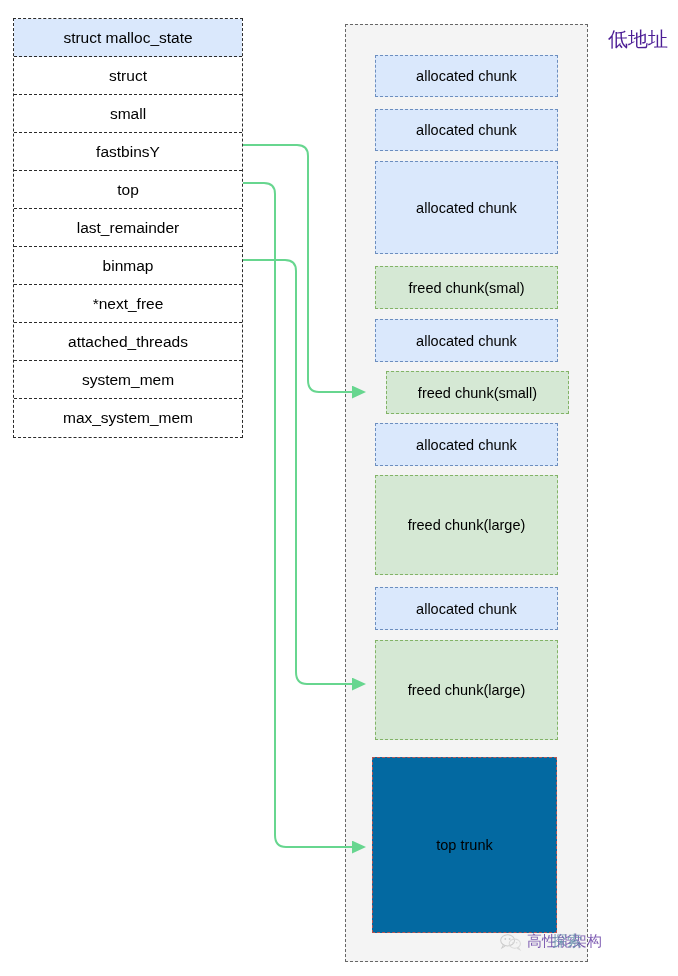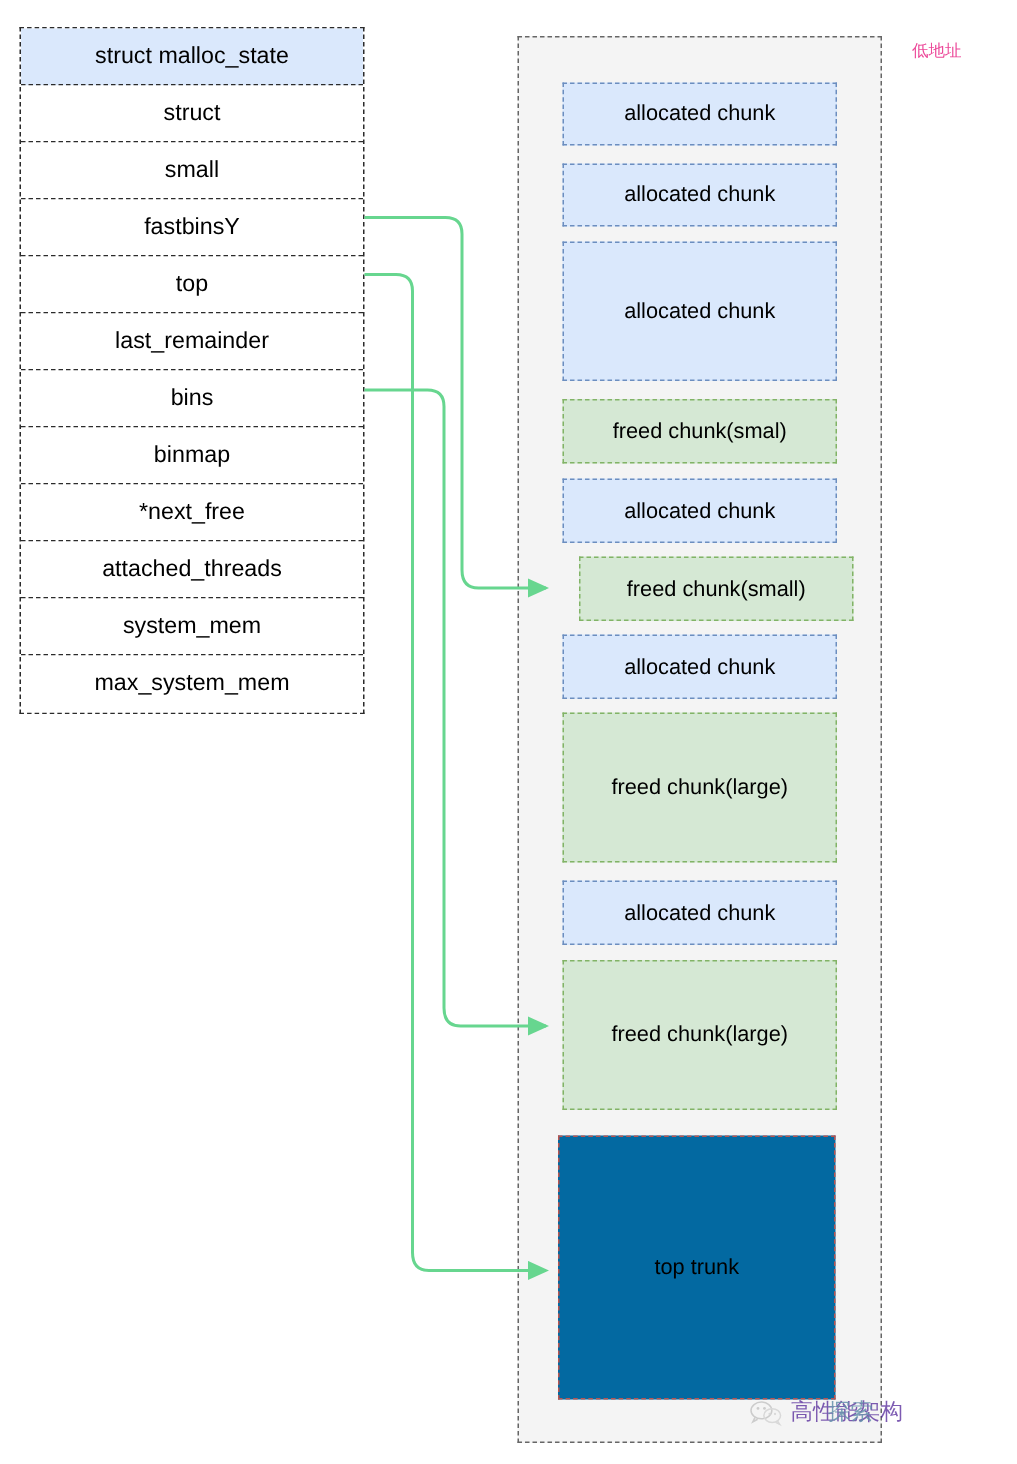--- a/index.html
+++ b/index.html
@@ -60,22 +60,22 @@
     border-style:dashed;
   }
   .chunk.alloc{background:#dae8fc;border-color:#6c8ebf;}
   .chunk.freed{background:#d5e8d4;border-color:#82b366;}
   .chunk.top  {background:#0369a1;border-color:#b85450;}
 
   
   #low-address-label{
     position:absolute;
     left:608px;top:26px;
-    font-size:11px;
-    color:#ec4899;
+    font-size:20px;
+    color:#4c1d95;
     white-space:nowrap;
   }
 
   
   #watermark{
     position:absolute;
     left:500px;top:932px;
     display:flex;align-items:center;gap:5px;
     opacity:.72;
   }
@@ -102,21 +102,20 @@
 
 <div id="canvas">
 
   <div id="struct-table">
     <div class="struct-row header">struct malloc_state</div>
     <div class="struct-row">struct</div>
     <div class="struct-row">small</div>
     <div class="struct-row">fastbinsY</div>
     <div class="struct-row">top</div>
     <div class="struct-row">last_remainder</div>
-    <div class="struct-row">bins</div>
     <div class="struct-row">binmap</div>
     <div class="struct-row">*next_free</div>
     <div class="struct-row">attached_threads</div>
     <div class="struct-row">system_mem</div>
     <div class="struct-row">max_system_mem</div>
   </div>
 
   <div id="heap-container">
     <div class="chunk alloc" style="left:29px;top:30px;width:183px;height:42px;">
       <span>allocated chunk</span>

